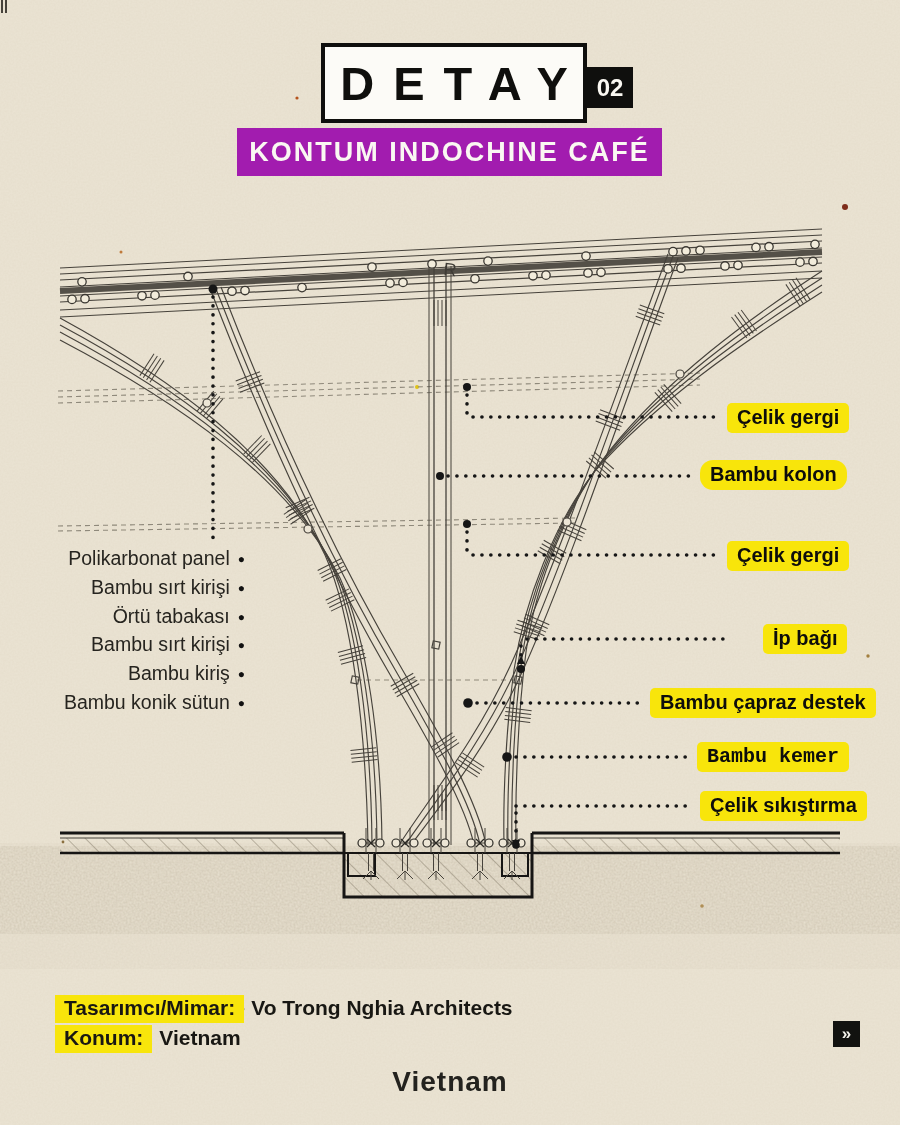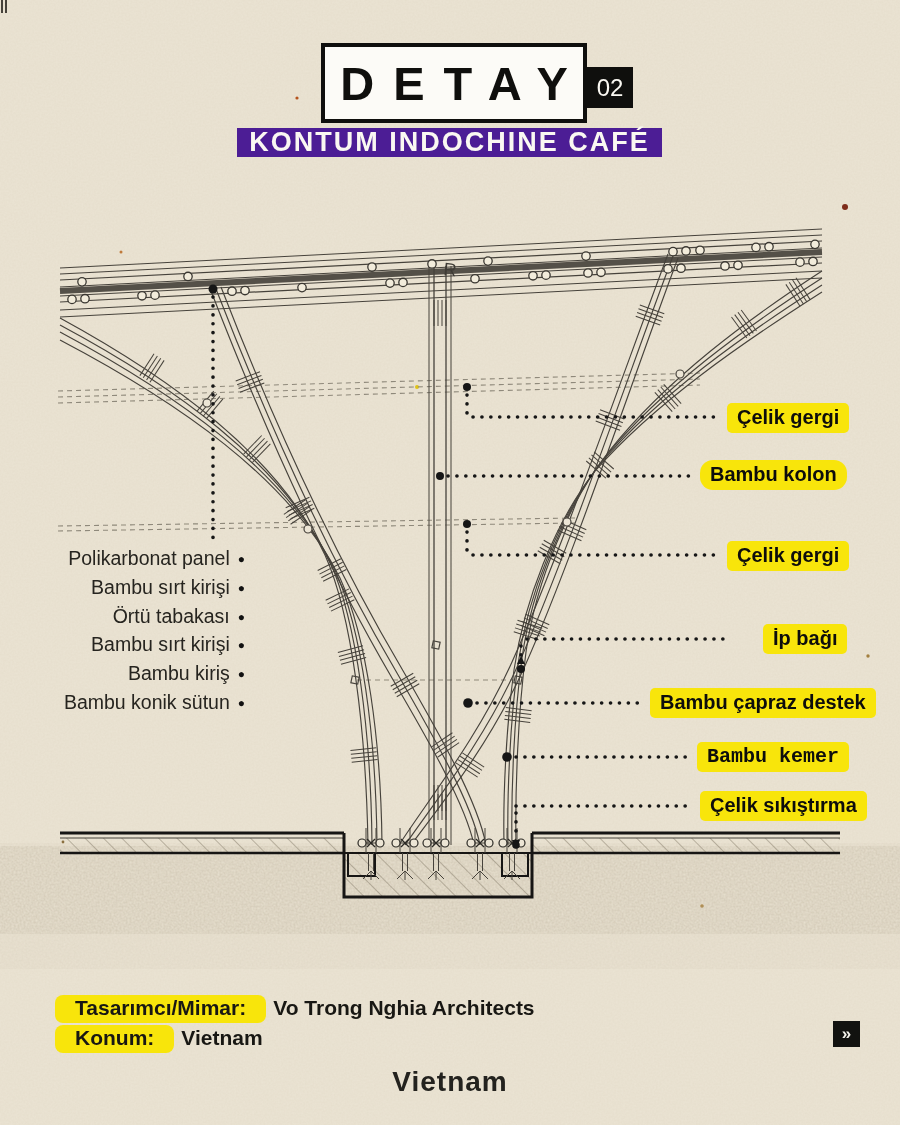--- a/index.html
+++ b/index.html
@@ -5,33 +5,33 @@
   html,body{margin:0;padding:0;}
   .page{position:relative;width:900px;height:1125px;background:#ebe4d4;overflow:hidden;
         font-family:"Liberation Sans","DejaVu Sans",sans-serif;color:#1a1916;}
   svg.layer{position:absolute;left:0;top:0;}
   .z0{z-index:0}.z1{z-index:1}
   
   .hdr-detay{position:absolute;left:321px;top:43px;width:258px;height:72px;background:#fcfbf7;
              border:4px solid #0f0f0d;display:flex;align-items:center;justify-content:center;z-index:2;}
   .hdr-detay span{font-size:47px;font-weight:bold;letter-spacing:19px;padding-left:19px;color:#0f0f0d;}
   .hdr-num{position:absolute;left:587px;top:67px;width:46px;height:41px;background:#0f0f0d;color:#faf8f2;
-           display:flex;align-items:center;justify-content:center;font-size:24px;font-weight:normal;z-index:1;}
-  .hdr-sub{position:absolute;left:237px;top:128px;width:425px;height:29px;background:#4c1d95;color:#faf8f2;
+           display:flex;align-items:center;justify-content:center;font-size:24px;font-weight:bold;z-index:1;}
+  .hdr-sub{position:absolute;left:237px;top:128px;width:425px;height:48px;background:#a21caf;color:#faf8f2;
            display:flex;align-items:center;justify-content:center;font-size:27px;font-weight:bold;letter-spacing:2px;z-index:2;}
   
   .llabels{position:absolute;left:20px;top:546px;width:225px;text-align:right;z-index:2;}
   .llrow{line-height:25.8px;font-size:19.5px;color:#26241f;white-space:nowrap;}
   .llrow .bullet{display:inline-block;font-size:12px;margin-left:8px;transform:translateY(-2px);color:#111;}
   
   .ylabel{position:absolute;background:#f8e50b;color:#0d0d0c;font-size:20px;font-weight:bold;
           padding:3px 10px 4px;border-radius:5px;white-space:nowrap;z-index:2;}
   
   .frow{position:absolute;left:55px;font-size:21px;font-weight:bold;color:#181713;z-index:2;white-space:nowrap;}
-  .hl{background:#f8e50b;display:inline-block;padding:1px 20px 3px;margin-right:7px;border-radius:8px;}
+  .hl{background:#f8e50b;display:inline-block;padding:1px 9px 3px;margin-right:7px;}
   .more{position:absolute;left:833px;top:1021px;width:27px;height:26px;background:#121210;color:#f6f4ee;
         display:flex;align-items:center;justify-content:center;font-size:17px;font-weight:bold;z-index:2;cursor:pointer;}
   .logo{position:absolute;left:0;top:1066px;width:900px;text-align:center;font-size:28px;font-weight:bold;
         letter-spacing:1px;color:#23221e;z-index:2;}
 </style>
 </head>
 <body>
 
 <div class="page">
 

